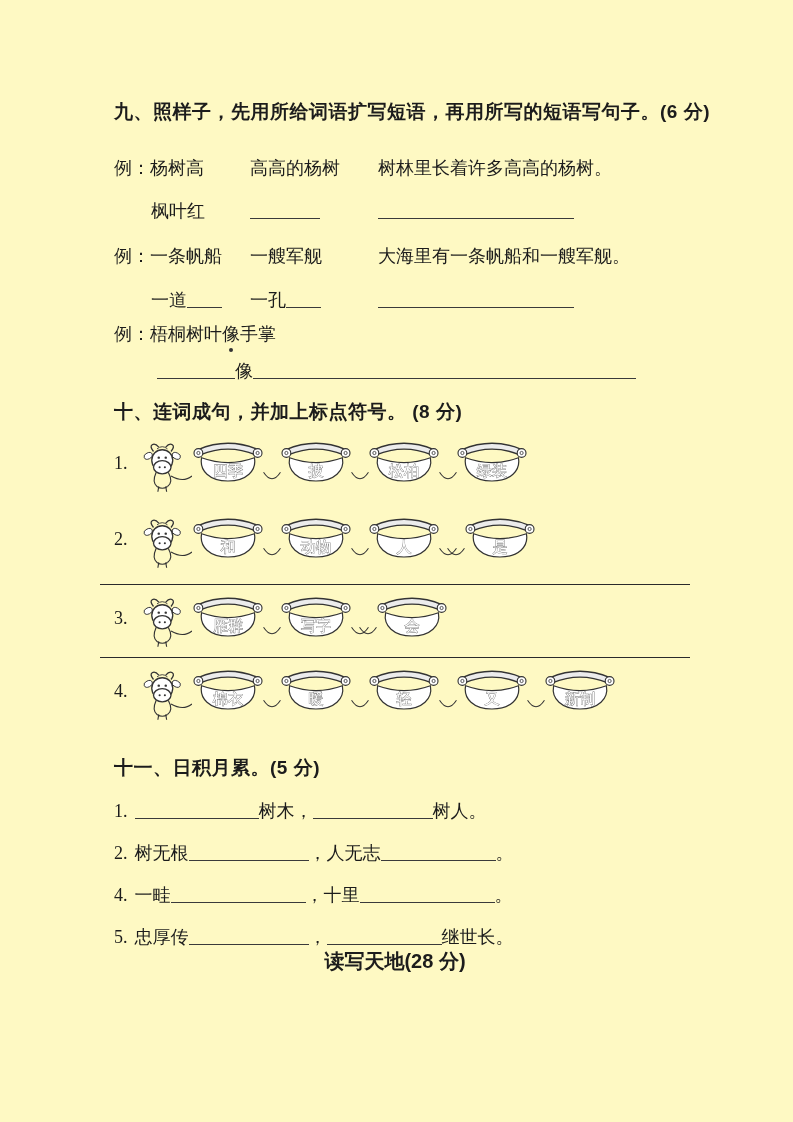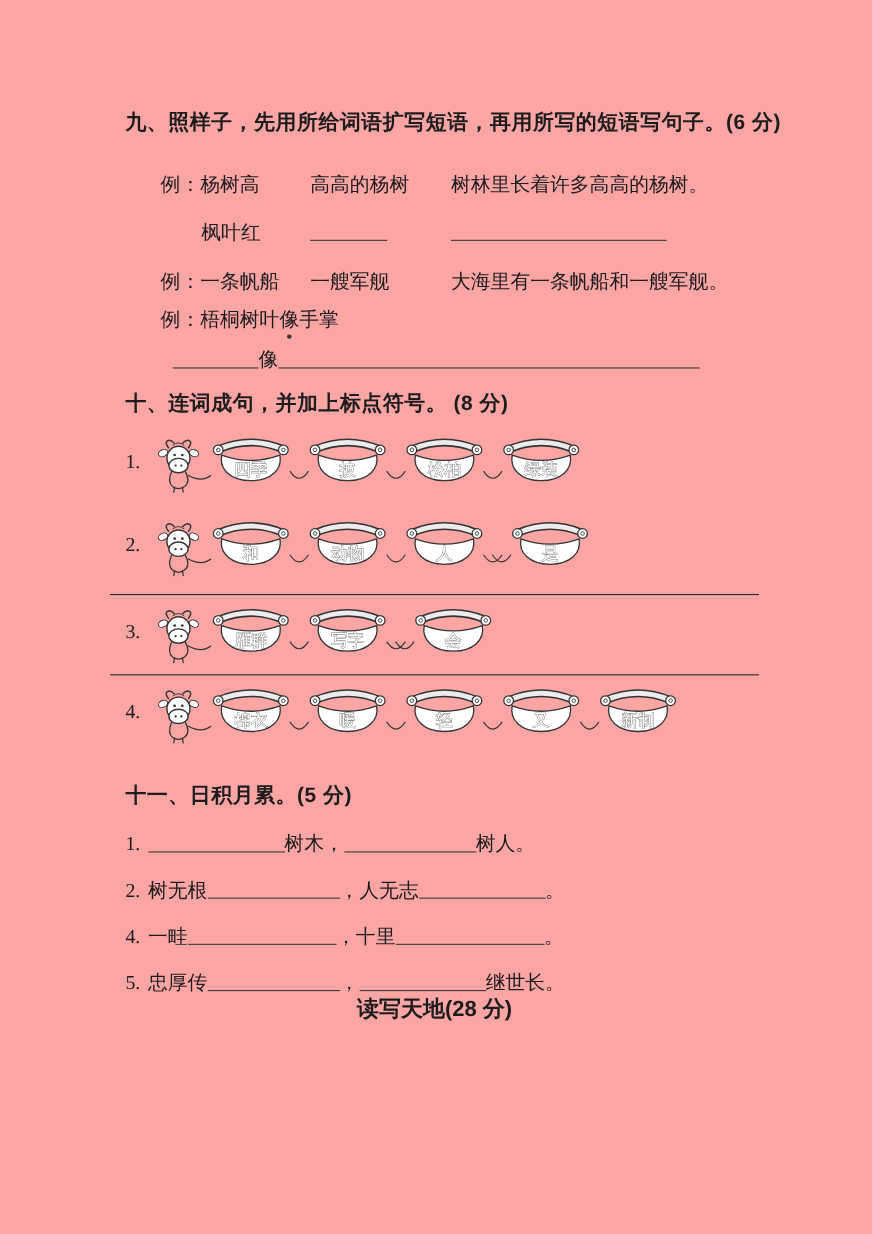--- a/index.html
+++ b/index.html
@@ -1,32 +1,32 @@
 <!DOCTYPE html>
 <html><head>
 <meta charset="utf-8">
 <style>
   html,body{margin:0;padding:0;background:#f2f2f2;}
   .page{
     position:relative;
     width:793px;height:1122px;
-    background:#fca5a5;
+    background:#fef9c3;
     box-sizing:border-box;
     padding:100px 0 0 114px;
     font-family:"Liberation Serif","DejaVu Serif",serif;
     font-size:18px;color:#1c1c1c;
     overflow:hidden;
   }
   .sec-title{
     font-family:"Liberation Sans","DejaVu Sans",sans-serif;
     font-weight:bold;font-size:19px;line-height:24px;
     letter-spacing:0.5px;
   }
   
-  .s9row{display:flex;line-height:22px;margin-left:32px;}
+  .s9row{display:flex;line-height:22px;}
   .c1{width:136px;flex:none;}
   .c2{width:128px;flex:none;}
   .c3{flex:1;}
   .ind{padding-left:37px;box-sizing:border-box;}
   .blank{
     display:inline-block;height:15px;
     border-bottom:1px solid #3a3a3a;
     vertical-align:baseline;margin-bottom:-2px;
   }
   .w35{width:35px}.w70{width:70px}.w196{width:196px}
@@ -90,20 +90,25 @@
     <span class="c2"><span class="blank w70"></span></span>
     <span class="c3"><span class="blank w196"></span></span>
   </div>
 
   <div class="s9row mt23">
     <span class="c1">例：一条帆船</span>
     <span class="c2">一艘军舰</span>
     <span class="c3">大海里有一条帆船和一艘军舰。</span>
   </div>
 
+  <div class="s9row mt22">
+    <span class="c1 ind"><span>一道</span><span class="blank w35"></span></span>
+    <span class="c2"><span>一孔</span><span class="blank w35"></span></span>
+    <span class="c3"><span class="blank w196"></span></span>
+  </div>
 
   <div class="s9row mt12">
     <span>例：梧桐树叶</span>
       <span class="emph"><span>像</span><span class="dot"></span></span>
       <span>手掌</span>
   </div>
 
   <div class="fill-row mt15">
     <span class="blank w78"></span><span>像</span><span class="blank w383"></span>
   </div>

